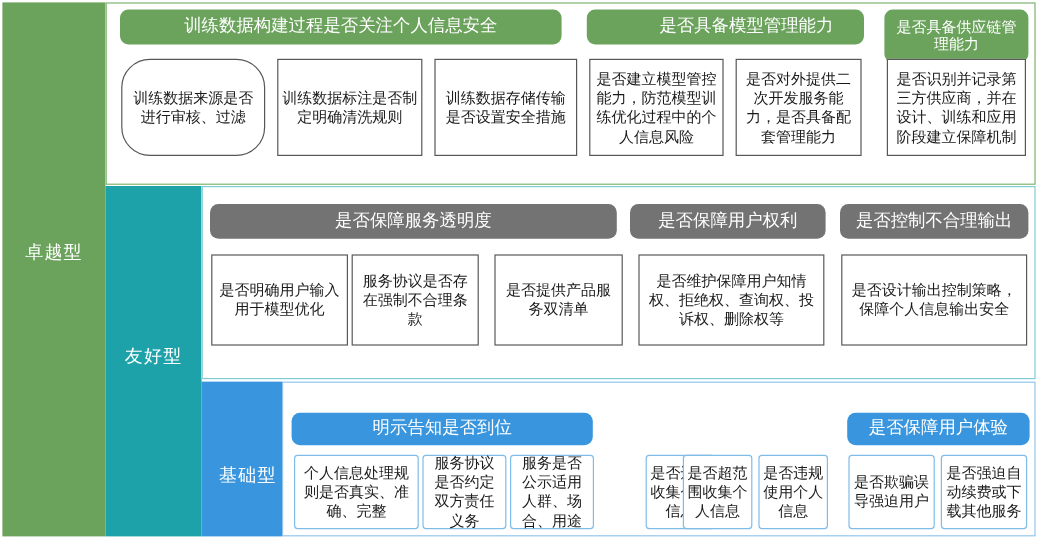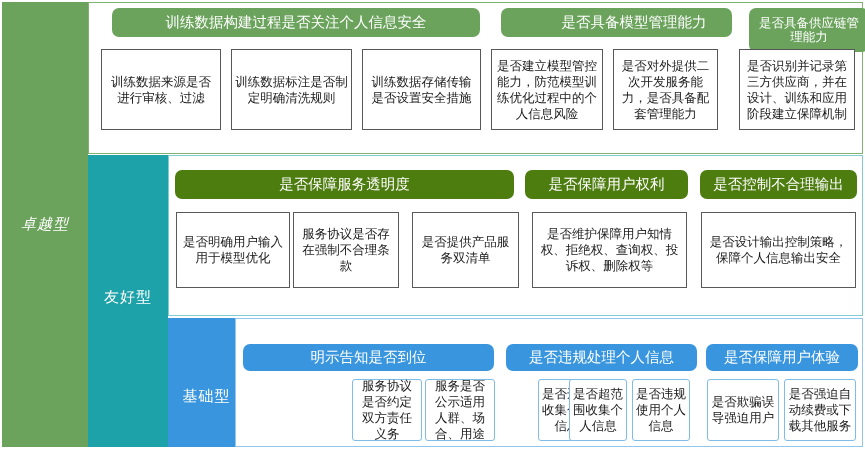--- a/index.html
+++ b/index.html
@@ -56,22 +56,22 @@
     border-radius: 7px;
     color: #ffffff;
     display: flex;
     align-items: center;
     justify-content: center;
     text-align: center;
     line-height: 1.15;
     font-size: 14.5px;
     padding: 2px 6px;
   }
-  .pill-green { background: #6BA35C; margin-left: 12px; }
-  .pill-teal  { background: #4d7c0f; }
+  .pill-green { background: #6BA35C; }
+  .pill-teal  { background: #737373; }
   .pill-blue  { background: #3996DE; }
 
   .pill.small { font-size: 12.5px; }
 
   
   .card {
     position: absolute;
     box-sizing: border-box;
     background: #ffffff;
     display: flex;
@@ -85,29 +85,29 @@
   .card-dark  { border: 1.4px solid #575757; font-size: 12.5px; }
   .card-gray  { border: 1.4px solid #595959; font-size: 12.5px; }
   .card-blue  { border: 1.4px solid #7FBCE8; border-radius: 3px; font-size: 12.5px; }
 </style>
 </head>
 <body>
 
 <div id="canvas">
 
   <div class="band band-green" style="left:2px; top:2px; width:86px; height:445px;"></div>
-  <div class="tier-label" style="left:2px; top:215px; width:86px;font-style:italic;">卓越型</div>
+  <div class="tier-label" style="left:2px; top:201px; width:86px;">卓越型</div>
 
   <div class="content content-green" style="left:88px; top:2px; width:775px; height:152px;"></div>
 
   <div class="pill pill-green" style="left:100px; top:8px; width:368px; height:29px;">训练数据构建过程是否关注个人信息安全</div>
   <div class="pill pill-green" style="left:489px; top:8px; width:231px; height:29px;padding-left:41px;">是否具备模型管理能力</div>
   <div class="pill pill-green small" style="left:737px; top:8px; width:120px; height:44px;">是否具备供应链管理能力</div>
 
-  <div class="card card-dark" style="left:101px; top:49px; width:120px; height:81px;">训练数据来源是否进行审核、过滤</div>
+  <div class="card card-dark" style="left:101px; top:49px; width:120px; height:81px;border-radius:24px;">训练数据来源是否进行审核、过滤</div>
   <div class="card card-dark" style="left:231px; top:49px; width:121px; height:81px;">训练数据标注是否制定明确清洗规则</div>
   <div class="card card-dark" style="left:362px; top:49px; width:119px; height:81px;">训练数据存储传输是否设置安全措施</div>
   <div class="card card-dark" style="left:491px; top:49px; width:112px; height:81px;">是否建立模型管控能力，防范模型训练优化过程中的个人信息风险</div>
   <div class="card card-dark" style="left:613px; top:49px; width:105px; height:81px;">是否对外提供二次开发服务能力，是否具备配套管理能力</div>
   <div class="card card-dark" style="left:739px; top:49px; width:116px; height:81px;">是否识别并记录第三方供应商，并在设计、训练和应用阶段建立保障机制</div>
 
   <div class="band band-teal" style="left:88px; top:155px; width:80px; height:292px;"></div>
   <div class="tier-label" style="left:88px; top:288px; width:80px;">友好型</div>
 
   <div class="content content-teal" style="left:168px; top:155px; width:695px; height:161px;"></div>
@@ -121,23 +121,23 @@
   <div class="card card-gray" style="left:412px; top:212px; width:107px; height:76px;">是否提供产品服务双清单</div>
   <div class="card card-gray" style="left:532px; top:212px; width:155px; height:76px;">是否维护保障用户知情权、拒绝权、查询权、投诉权、删除权等</div>
   <div class="card card-gray" style="left:701px; top:212px; width:155px; height:76px;">是否设计输出控制策略，保障个人信息输出安全</div>
 
   <div class="band band-blue" style="left:168px; top:318px; width:67px; height:129px;"></div>
   <div class="tier-label" style="left:168px; top:387px; width:77px;">基础型</div>
 
   <div class="content content-blue" style="left:235px; top:318px; width:628px; height:129px;"></div>
 
   <div class="pill pill-blue" style="left:243px; top:344px; width:251px; height:27px;">明示告知是否到位</div>
-  <div class="pill pill-blue" style="left:506px; top:344px; width:191px; height:27px;">是否违规处理个人信息</div>
   <div class="pill pill-blue" style="left:706px; top:344px; width:152px; height:27px;">是否保障用户体验</div>
 
+  <div class="card card-blue" style="left:245px; top:379px; width:104px; height:62px;">个人信息处理规则是否真实、准确、完整</div>
   <div class="card card-blue" style="left:352px; top:379px; width:70px; height:62px;">服务协议是否约定双方责任义务</div>
   <div class="card card-blue" style="left:425px; top:379px; width:70px; height:62px;">服务是否公示适用人群、场合、用途</div>
   <div class="card card-blue" style="left:506px; top:379px; width:58px; height:62px;margin-left:32px;">是否违规收集个人信息</div>
   <div class="card card-blue" style="left:569px; top:379px; width:58px; height:62px;">是否超范围收集个人信息</div>
   <div class="card card-blue" style="left:632px; top:379px; width:58px; height:62px;">是否违规使用个人信息</div>
   <div class="card card-blue" style="left:707px; top:379px; width:72px; height:62px;">是否欺骗误导强迫用户</div>
   <div class="card card-blue" style="left:784px; top:379px; width:72px; height:62px;">是否强迫自动续费或下载其他服务</div>
 
 </div>
 

